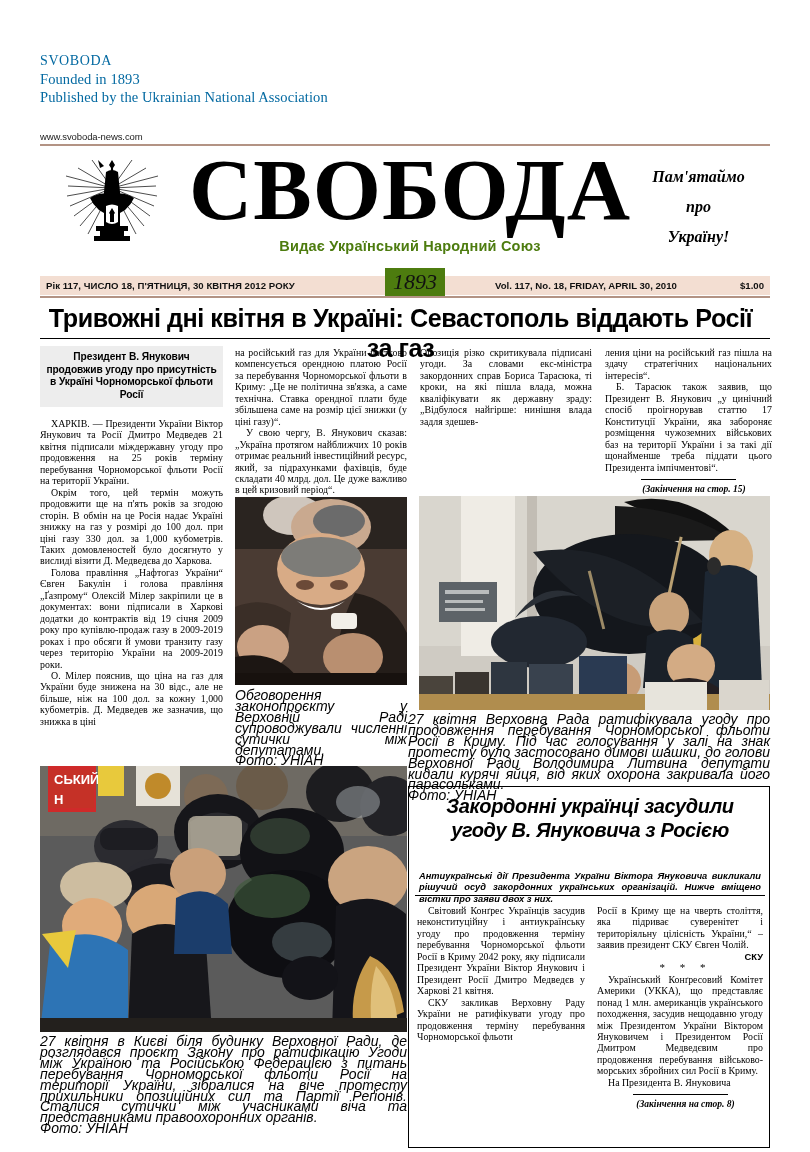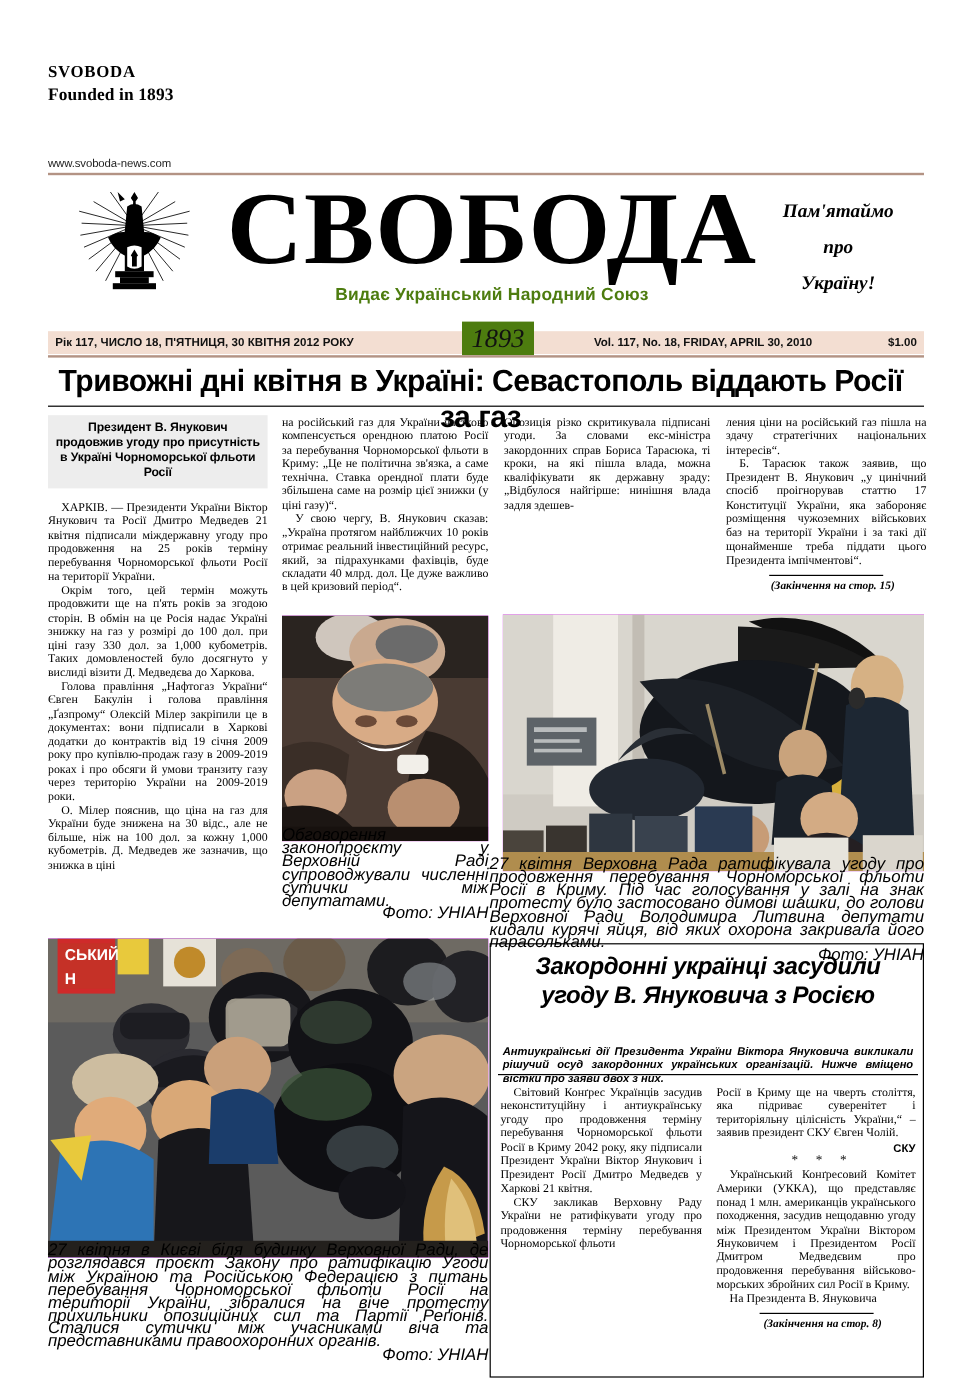--- a/index.html
+++ b/index.html
@@ -8,21 +8,21 @@
     background: #ffffff;
     font-family: "Liberation Serif", serif;
     overflow: hidden;
   }
   .page { position: relative; width: 810px; height: 1152px; }
 
   
   .ident { position: absolute; left: 40px; top: 52px; }
   .ident div {
     font-family: "Liberation Serif", serif;
-    font-weight: bold; color: #000000;
+    font-weight: normal; color: #0369a1;
     font-size: 14.5px; line-height: 18px;
     letter-spacing: .1px;
   }
   .ident .i1 { font-size: 14px; letter-spacing: .6px; }
 
   .weburl {
     position: absolute; left: 40px; top: 131px;
     font-family: "Liberation Sans", sans-serif;
     font-size: 9.5px; color: #222; letter-spacing: -.1px;
   }
@@ -118,30 +118,30 @@
     padding: 5px 4px 6px 4px;
     text-align: center;
   }
   .subbox .t {
     font-family: "Liberation Sans", sans-serif;
     font-weight: bold; font-size: 10.2px; line-height: 12.6px;
     color: #000; letter-spacing: -.1px;
   }
 
   
-  .photo { position: absolute; overflow: hidden; background: #d946ef; margin-top: 16px; }
+  .photo { position: absolute; overflow: hidden; background: #f9a8d4; }
   .photo .sky { position: absolute; inset: 0; }
 
   .cap {
     position: absolute;
     font-family: Liberation Sans, sans-serif;
     font-style: italic; font-size: 14px; line-height: 10.9px;
     color: #000; text-align: justify;
   }
-  .cap .credit { display: block; text-align: right; font-style: italic; }
+  .cap .credit { display: block; font-style: italic; }
 
   
   .artbox {
     position: absolute; left: 408px; top: 786px; width: 362px; height: 362px;
     border: 1.4px solid #000;
   }
   .artbox .hl {
     position: absolute; left: 10px; top: 7px; width: 342px;
     font-family: "Liberation Sans", sans-serif;
     font-weight: bold; font-style: italic;
@@ -171,20 +171,21 @@
   .jumprule { width: 95px; height: 1px; background: #000; margin: 6px auto 4px auto; }
 </style>
 </head>
 <body>
 
 <div class="page">
 
   <div class="ident">
     <div class="i1">SVOBODA</div>
     <div>Founded in 1893</div>
+    <div>Published by the Ukrainian National Association</div>
   </div>
   <div class="weburl">www.svoboda-news.com</div>
   <div class="rule-top"></div>
 
   <div class="masthead">
     <div class="logo">
       <svg viewBox="0 0 104 98" width="104" height="98">
         <g stroke="#000" stroke-width="0.7" fill="none">
           <g>
             <line x1="52" y1="34" x2="6" y2="22"></line>

